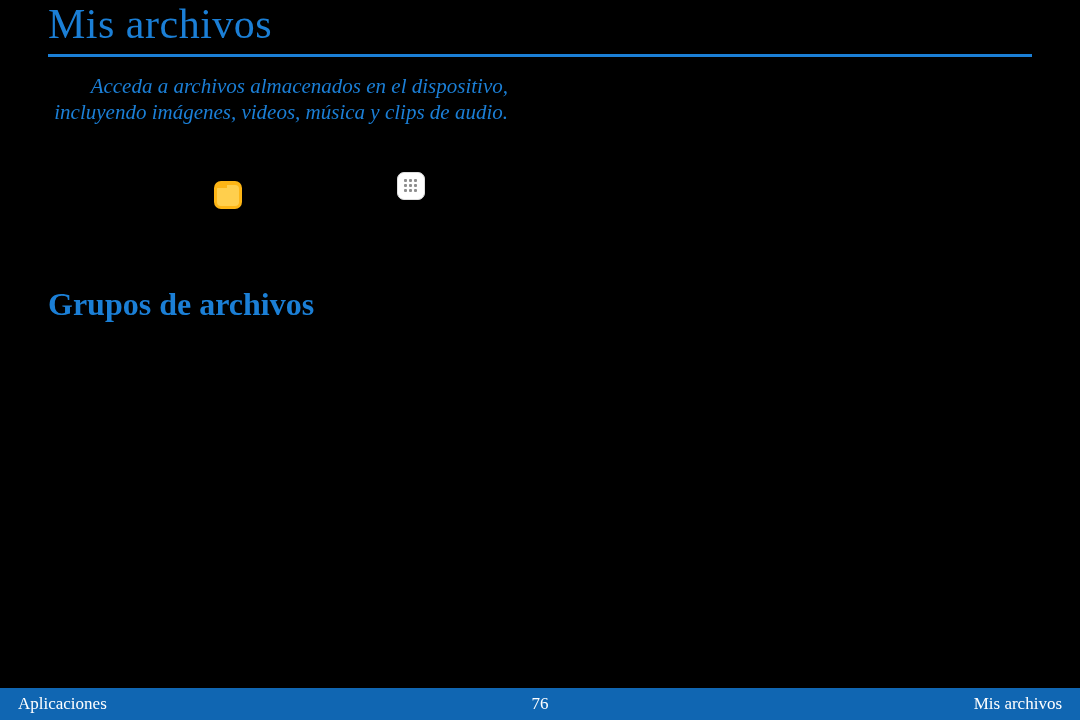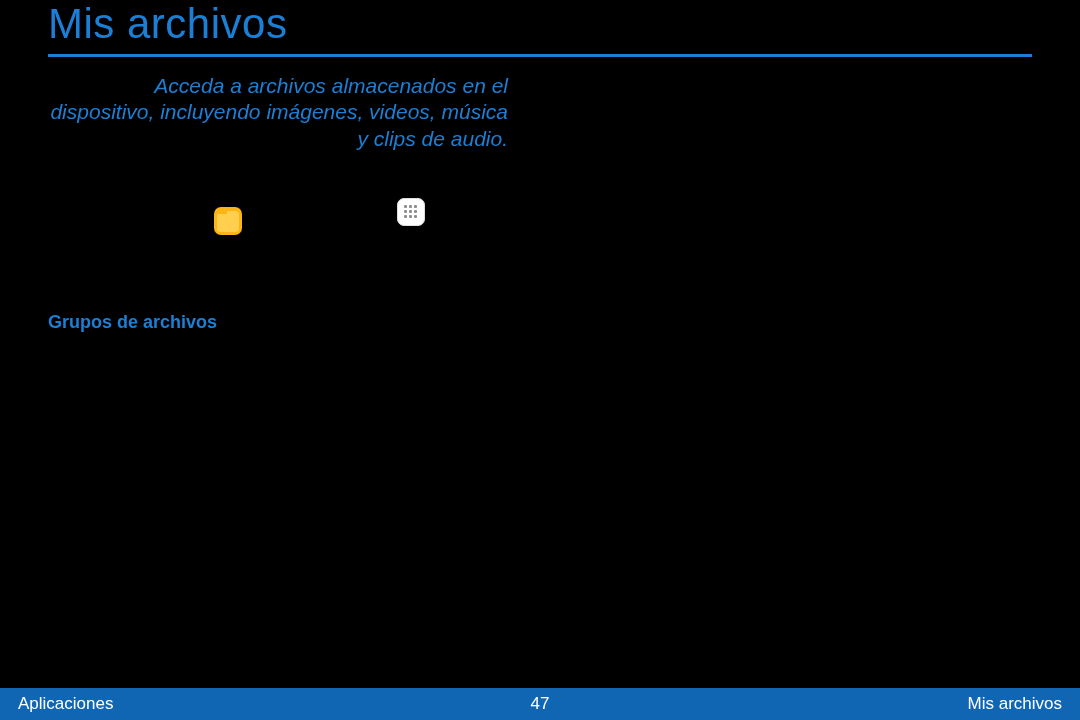--- a/index.html
+++ b/index.html
@@ -1,15 +1,15 @@
 <!DOCTYPE html>
 <html><head>
 <meta charset="utf-8">
 <style>
-  * { margin: 0; padding: 0; box-sizing: border-box; }
+  * { margin: 0; padding: 0; box-sizing: border-box; font-family: Liberation Serif, serif; }
   html, body { width: 1080px; height: 720px; overflow: hidden; }
   body {
     background: #000;
     font-family: "Helvetica Neue", Arial, sans-serif;
     color: #fff;
     position: relative;
   }
   .page {
     padding: 0 48px;
     height: 688px;
@@ -84,21 +84,21 @@
     grid-template-rows: repeat(3,1fr);
     gap: 1.5px;
   }
   .apps-grid span {
     background: #8e8e8e;
     width: 3px; height: 3px;
     border-radius: 1px;
   }
   .section-title {
     color: #1b7fd6;
-    font-size: 18px;
+    font-size: 32px;
     font-weight: bold;
     margin-bottom: 90px;
   }
   .note-block {
     position: absolute;
     left: 548px;
     top: 495px;
     width: 500px;
     font-size: 16px;
     line-height: 1.35;
@@ -152,15 +152,15 @@
       </span>
     </span>
   </div>
 
   <h2 class="section-title">Grupos de archivos</h2>
 
 </div>
 
 <div class="footer">
   <span>Aplicaciones</span>
-  <span class="center">47</span>
+  <span class="center">76</span>
   <span>Mis archivos</span>
 </div>
 
 </body></html>

